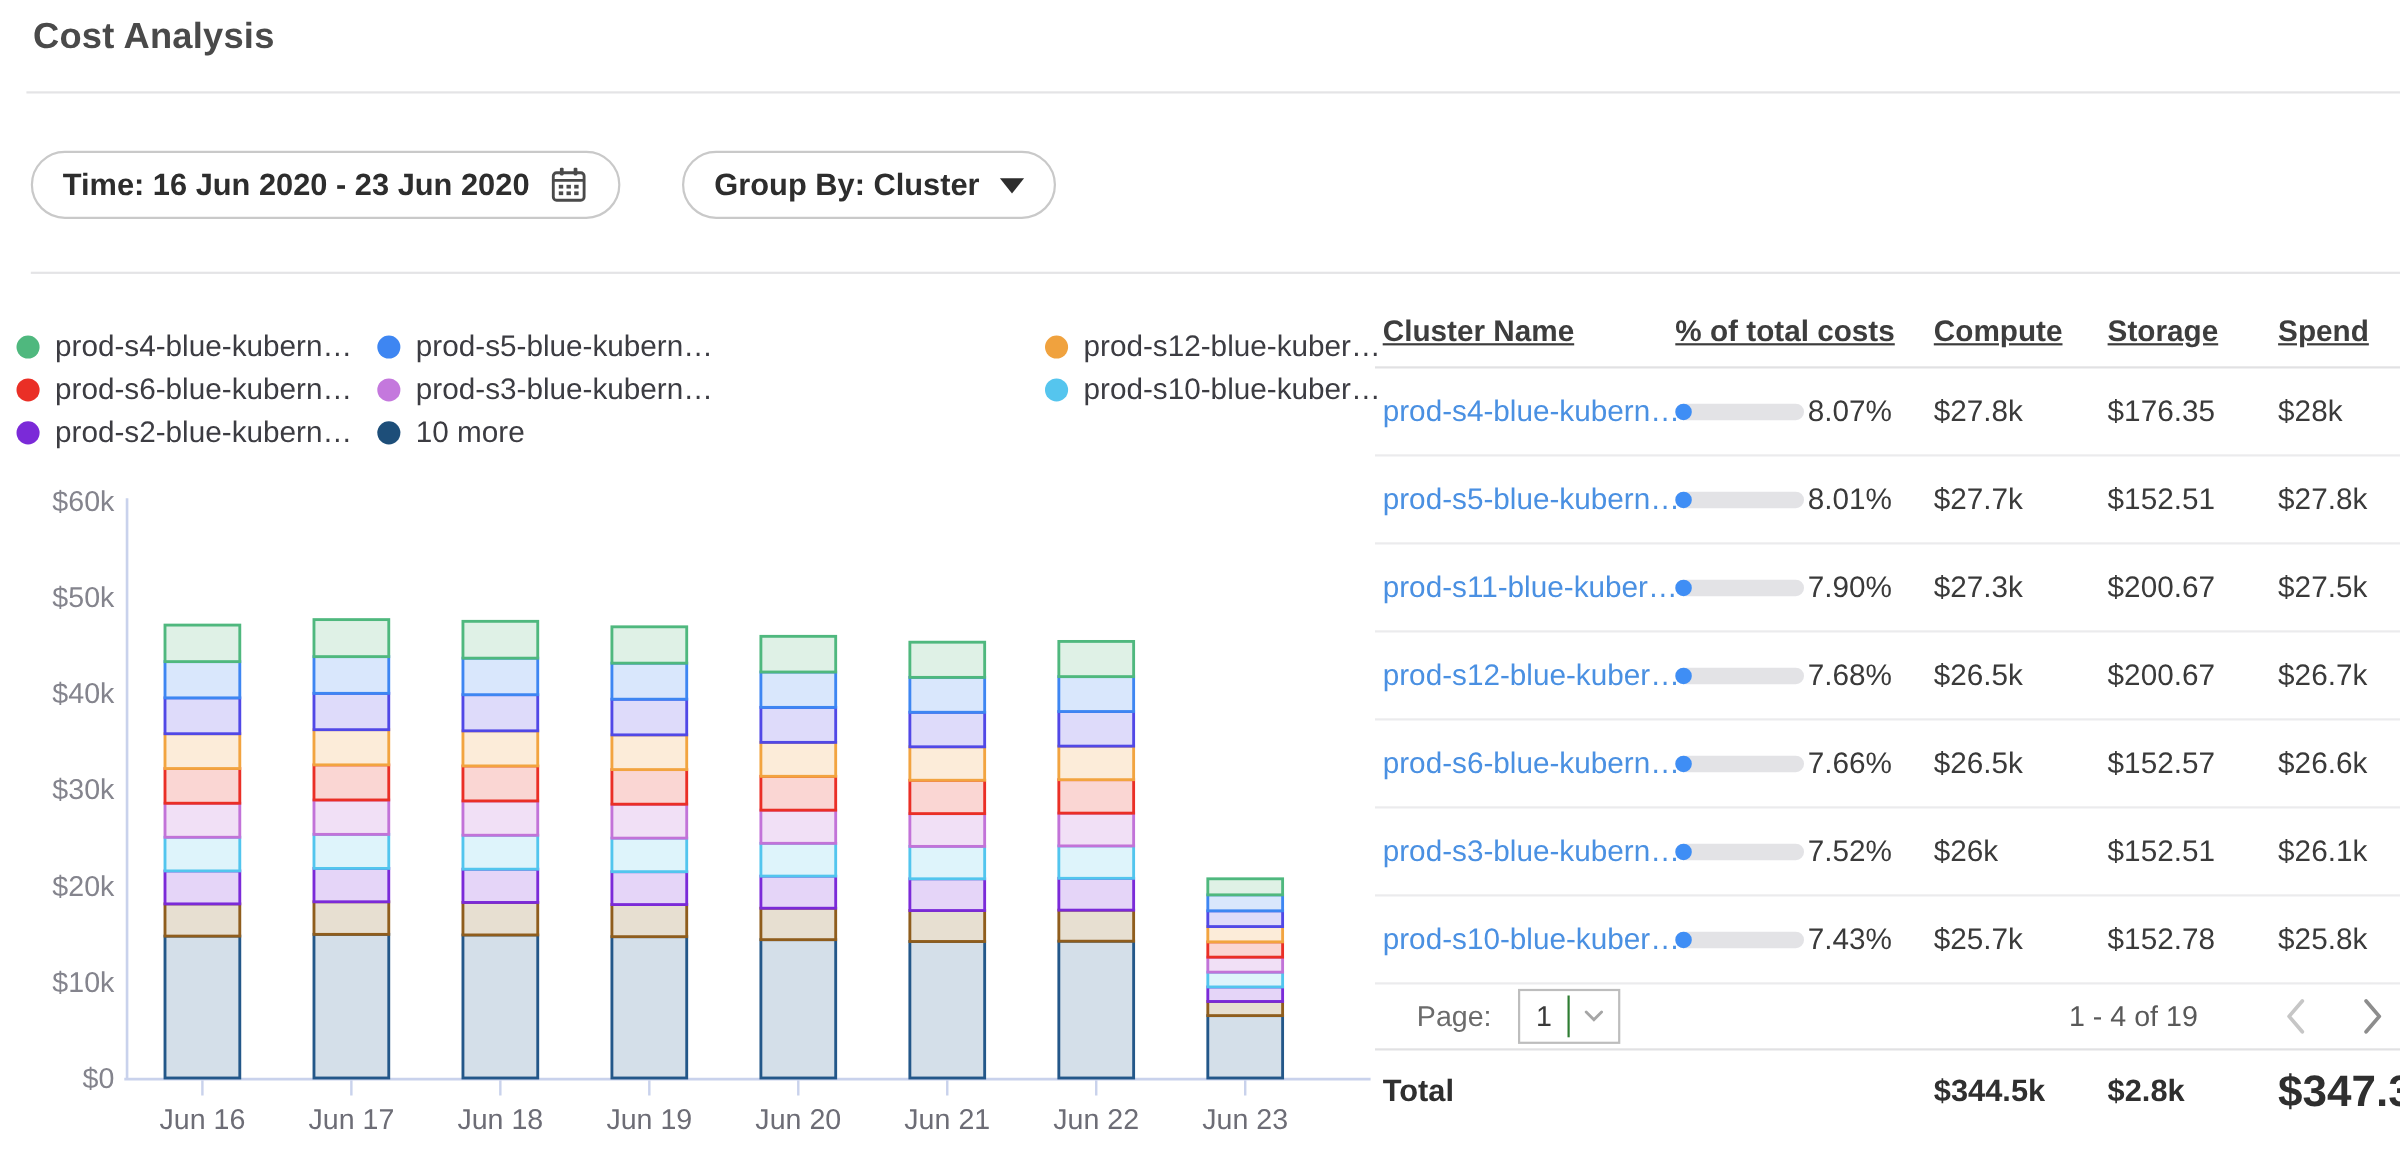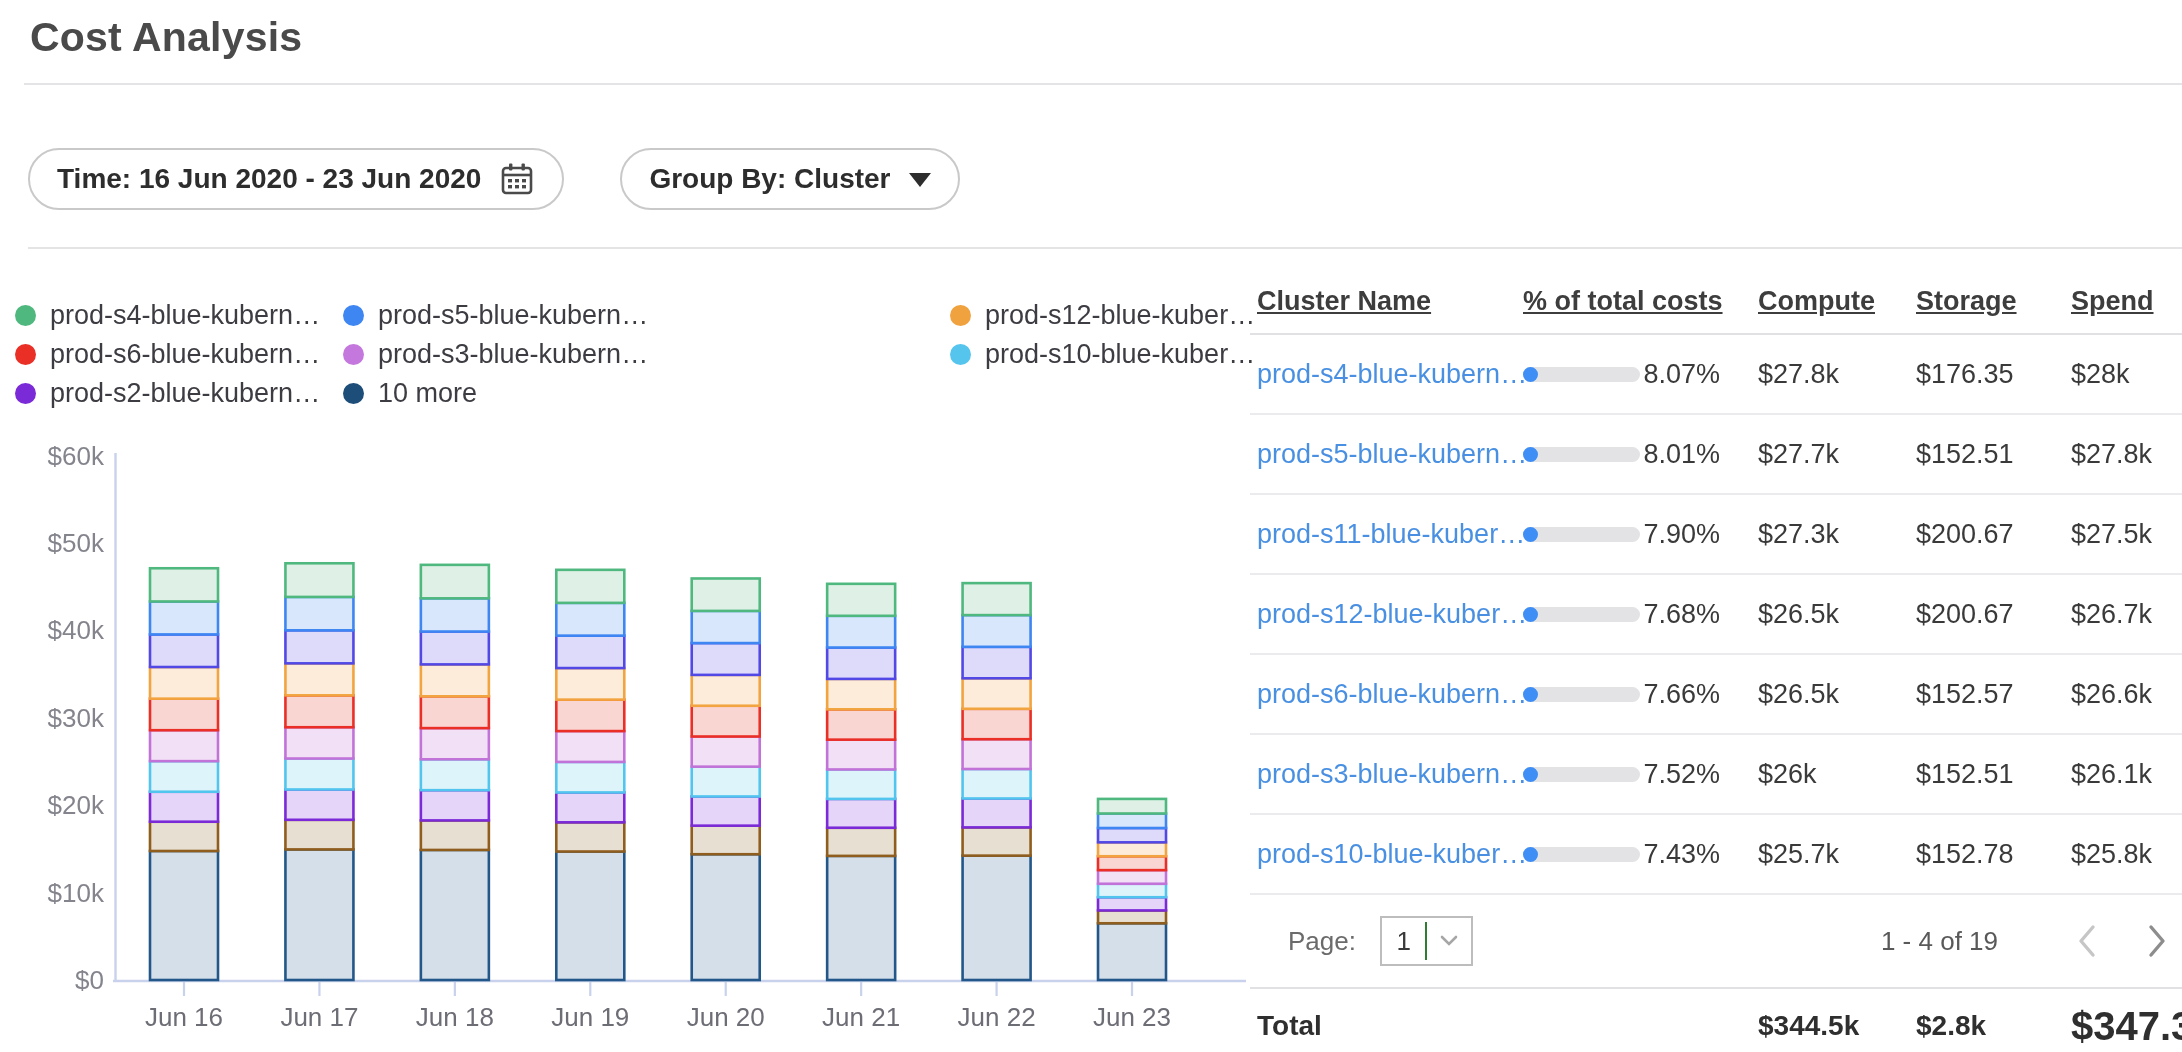--- a/index.html
+++ b/index.html
@@ -1,25 +1,25 @@
 <!DOCTYPE html>
 <html><head>
 <meta charset="utf-8">
 <style>
   * { margin:0; padding:0; box-sizing:border-box; }
   html,body { width:2182px; height:1052px; background:#ffffff;
     font-family:"Liberation Sans", sans-serif; color:#3a3a3a; overflow:hidden; position:relative; }
 
-  .page-title { position:absolute; left:30px; top:14px; font-size:41px; font-weight:600; color:#4a4a4a; letter-spacing:.2px; }
+  .page-title { position:absolute; left:30px; top:14px; font-size:33px; font-weight:600; color:#4a4a4a; letter-spacing:.2px; }
   .divider { position:absolute; left:24px; right:0; height:2px; background:#e4e4e6; }
   .divider.top { top:83px; }
   .divider.filters { top:247px; }
 
   
-  .filters { position:absolute; left:28px; top:148px; display:flex; gap:56px; }
+  .filters { position:absolute; left:28px; top:137px; display:flex; gap:56px; }
   .pill { height:62px; border:2px solid #c9c9c9; border-radius:32px; background:#fff;
     display:flex; align-items:center; gap:18px; padding:0 27px;
     font-size:28px; font-weight:700; color:#2d2d2d; cursor:pointer; white-space:nowrap; }
   .tri-down { width:0; height:0; border-left:11px solid transparent; border-right:11px solid transparent;
     border-top:14px solid #2d2d2d; margin-top:2px; }
 
   
   .legend { position:absolute; left:15px; top:296px; display:grid;
     grid-template-columns:328px 294px 313px auto; grid-auto-rows:39px; align-items:center; }
   .legend-item { display:flex; align-items:center; gap:14px; font-size:27px; color:#3c3c42; cursor:pointer; white-space:nowrap; }
@@ -33,21 +33,21 @@
   .table-panel { position:absolute; left:1250px; top:270px; width:932px; }
   .t-grid { display:grid; grid-template-columns:266px 235px 158px 155px 104px; align-items:center; padding-left:7px; }
   .t-header { height:65px; border-bottom:2px solid #e1e1e3; font-size:27px; font-weight:700; color:#3d3d3d;text-decoration:underline; }
   .t-row { height:80px; border-bottom:2px solid #ebebed; font-size:27px; color:#3a3a3a; }
   .t-row a { color:#4a90e2; text-decoration:none; cursor:pointer; white-space:nowrap; }
   .pct-cell { display:flex; align-items:center; padding-right:38px; }
   .pct-track { width:117px; height:15px; border-radius:8px; background:#e3e3e6; position:relative; flex:0 0 117px; }
   .pct-fill { position:absolute; left:0; top:0; height:15px; border-radius:8px; background:#3f8ef5; }
   .pct-text { flex:1; text-align:right; }
 
-  .pagination { height:94px; border-bottom:2px solid #e1e1e3; display:flex; align-items:center; padding-left:38px; font-size:26px; color:#6b6b6b; }
+  .pagination { height:60px; border-bottom:2px solid #e1e1e3; display:flex; align-items:center; padding-left:38px; font-size:26px; color:#6b6b6b; }
   .page-select { margin-left:24px; width:93px; height:50px; border:2px solid #bdbdbd; background:#fff;
     display:flex; align-items:center; cursor:pointer; }
   .page-select .val { flex:1; text-align:center; font-size:26px; color:#3a3a3a; }
   .page-select .caret-line { width:2px; height:38px; background:#2e7d32; }
   .page-select .dd { flex:1; display:flex; justify-content:center; }
   .range-text { margin-left:auto; color:#595959; }
   .pg-chevrons { display:flex; align-items:center; gap:48px; margin-left:78px; margin-right:14px; }
   .chev { cursor:pointer; display:flex; }
 
   .total-row { height:74px; font-weight:700; font-size:28px; color:#2f2f2f; }

